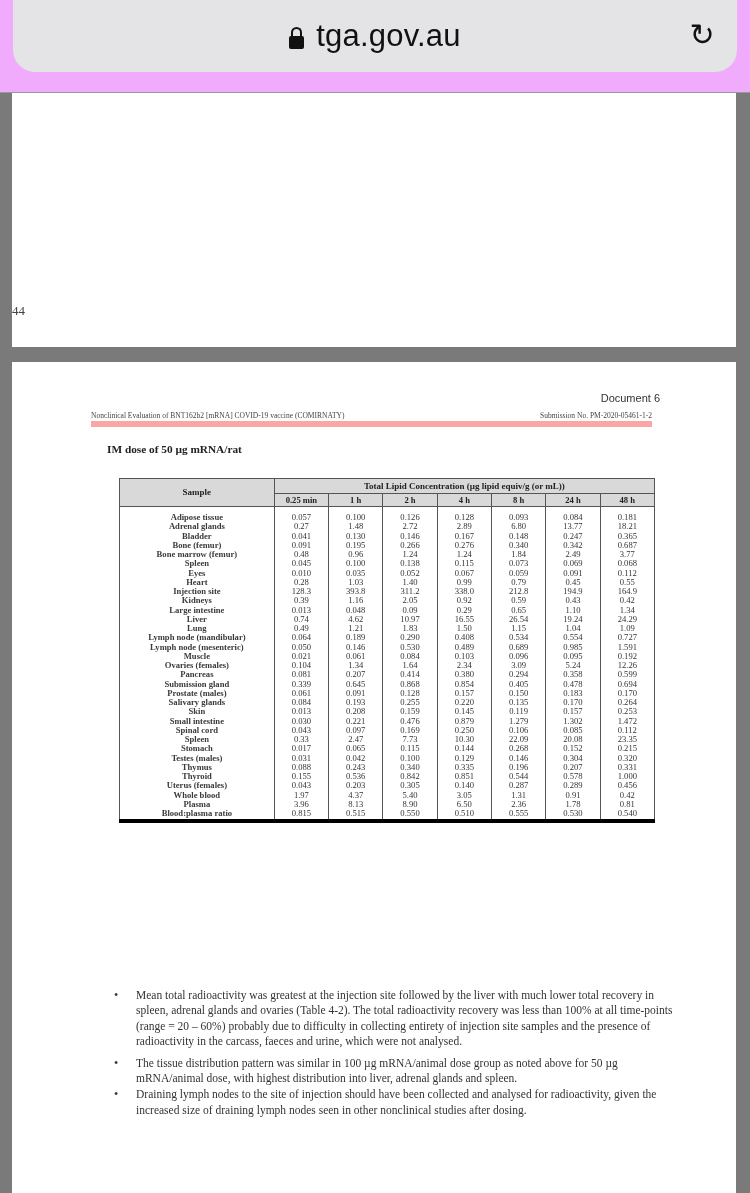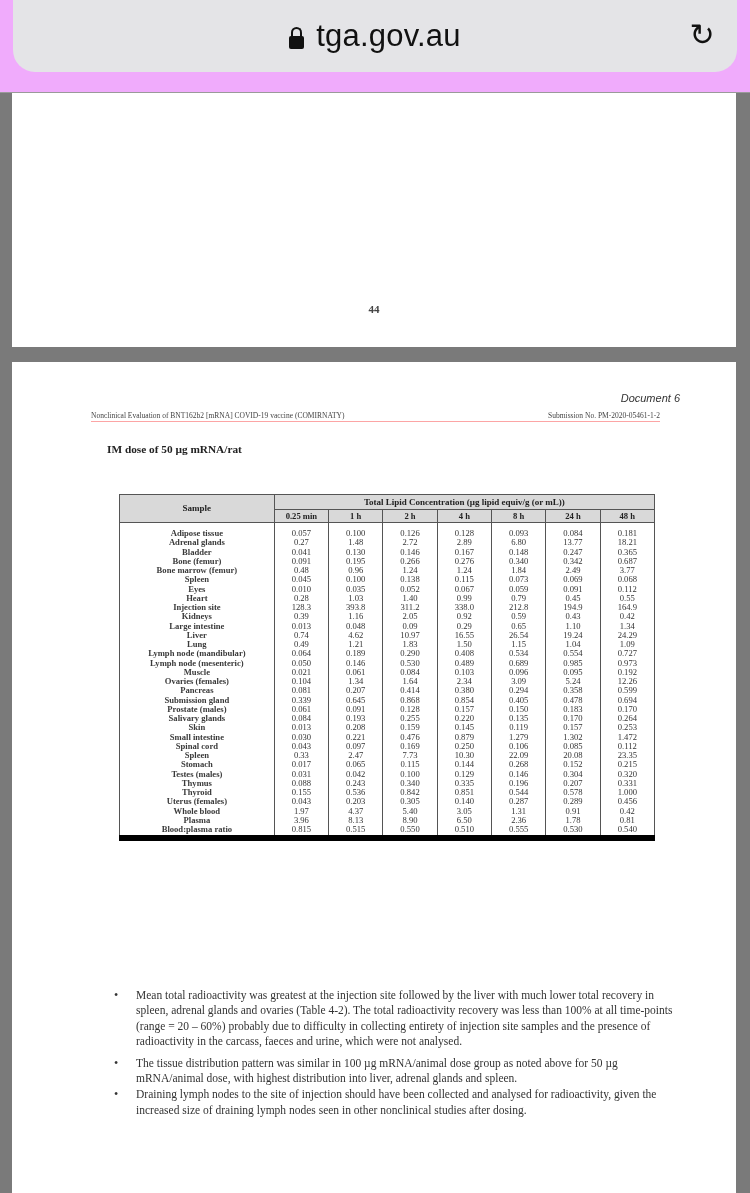--- a/index.html
+++ b/index.html
@@ -43,60 +43,60 @@
     font-family: "DejaVu Sans", sans-serif; font-size: 30px; line-height: 34px; text-align: center;
     color: #111;
   }
 
   .page {
     position: absolute; background: #fff; left: 12px; width: 724px;
   }
   .page1 { top: 93px; height: 254px; }
   .page2 { top: 362px; height: 831px; }
   .pagenum {
-    position: absolute; top: 210px; left: 0; right: 0; text-align: center;
-    font-size: 11px; color: #444; font-weight: bold;
+    position: absolute; top: 210px; left: 0; right: 0; text-align: left;
+    font-size: 13px; color: #444; font-weight: normal;
   }
 
   .doc-header-right {
-    position: absolute; right: 56px; top: 30px; text-align: right;
-    font-family: "Liberation Sans", sans-serif; font-size: 11px; color: #333; font-style: italic;
+    position: absolute; right: 76px; top: 30px; text-align: right;
+    font-family: "Liberation Sans", sans-serif; font-size: 11px; color: #333;
   }
   .doc-header-line {
-    position: absolute; left: 79px; right: 76px; top: 45px;
-    border-bottom: 1px solid #fca5a5; height: 14px;
+    position: absolute; left: 79px; right: 84px; top: 45px;
+    border-bottom: 6px solid #fca5a5; height: 14px;
     font-size: 7.5px; color: #444;
   }
   .doc-header-line .left { position: absolute; left: 0; bottom: 1px; }
   .doc-header-line .right { position: absolute; right: 0; bottom: 1px; }
 
   .caption {
     position: absolute; left: 84px; top: 80px; width: 580px;
     font-size: 11.3px; font-weight: bold; color: #222; line-height: 14px;
   }
   .caption .l2 { padding-left: 11px; }
 
   table.data {
     position: absolute; left: 107px; top: 116px; width: 536px;
     border-collapse: collapse;
-    font-size: 8.6px; color: #333; margin-top: 16px;
+    font-size: 8.6px; color: #333;
   }
   table.data th {
     background: #d9d9d9; font-weight: bold; color: #222;
     border: 1px solid #555; padding: 0; height: 12px; line-height: 11px;
   }
   table.data thead tr.h1 th { height: 14px; font-size: 9px; }
   table.data td {
     text-align: center; padding: 0; height: 9.25px; line-height: 9.25px;
     border-left: 1px solid #555; border-right: 1px solid #555;
     white-space: nowrap;
   }
   table.data td.sample { font-weight: bold; color: #3a3a3a; width: 150px; }
   table.data tbody tr:first-child td { padding-top: 6px; }
-  table.data tbody tr:last-child td { border-bottom: 6px solid #000000; padding-bottom: 1px; }
+  table.data tbody tr:last-child td { border-bottom: 4px solid #000000; padding-bottom: 1px; }
   table.data th.tcol { width: 52px; }
 
   .bullets {
     position: absolute; left: 96px; top: 626px; width: 580px;
     font-size: 11.5px; color: #333; line-height: 15.4px;
   }
   .bullet { position: relative; padding-left: 28px; margin-bottom: 6px; }
   .bullet .dot {
     position: absolute; left: 6px; top: 0; font-size: 12px;
   }
@@ -291,21 +291,21 @@
           <td>0.727</td>
         </tr>
         <tr>
           <td class="sample">Lymph node (mesenteric)</td>
           <td>0.050</td>
           <td>0.146</td>
           <td>0.530</td>
           <td>0.489</td>
           <td>0.689</td>
           <td>0.985</td>
-          <td>0.973</td>
+          <td>1.591</td>
         </tr>
         <tr>
           <td class="sample">Muscle</td>
           <td>0.021</td>
           <td>0.061</td>
           <td>0.084</td>
           <td>0.103</td>
           <td>0.096</td>
           <td>0.095</td>
           <td>0.192</td>

